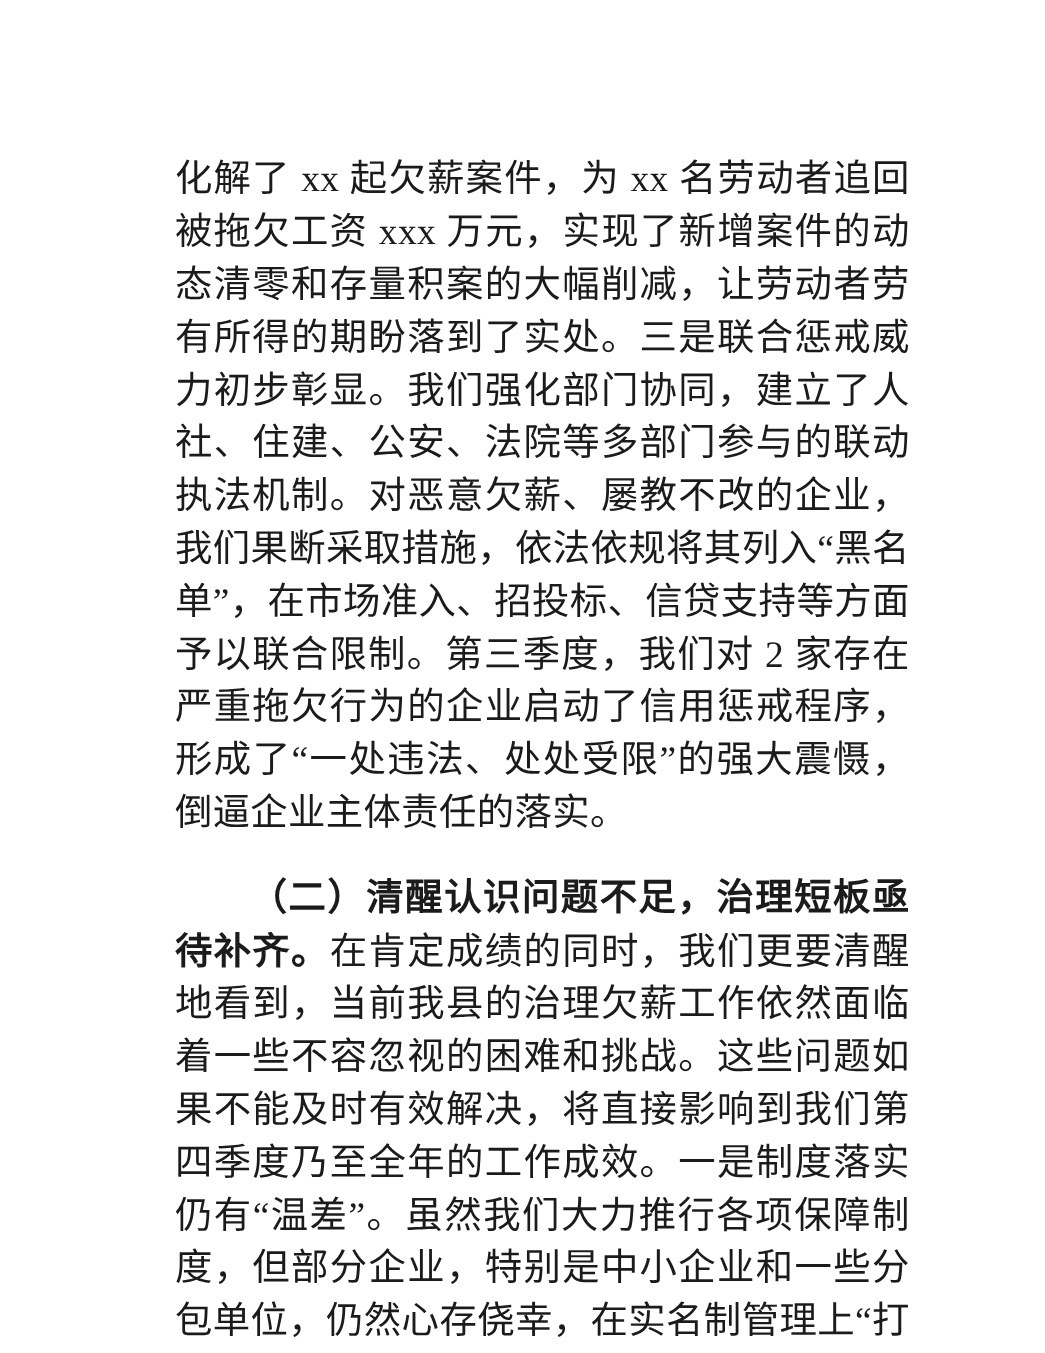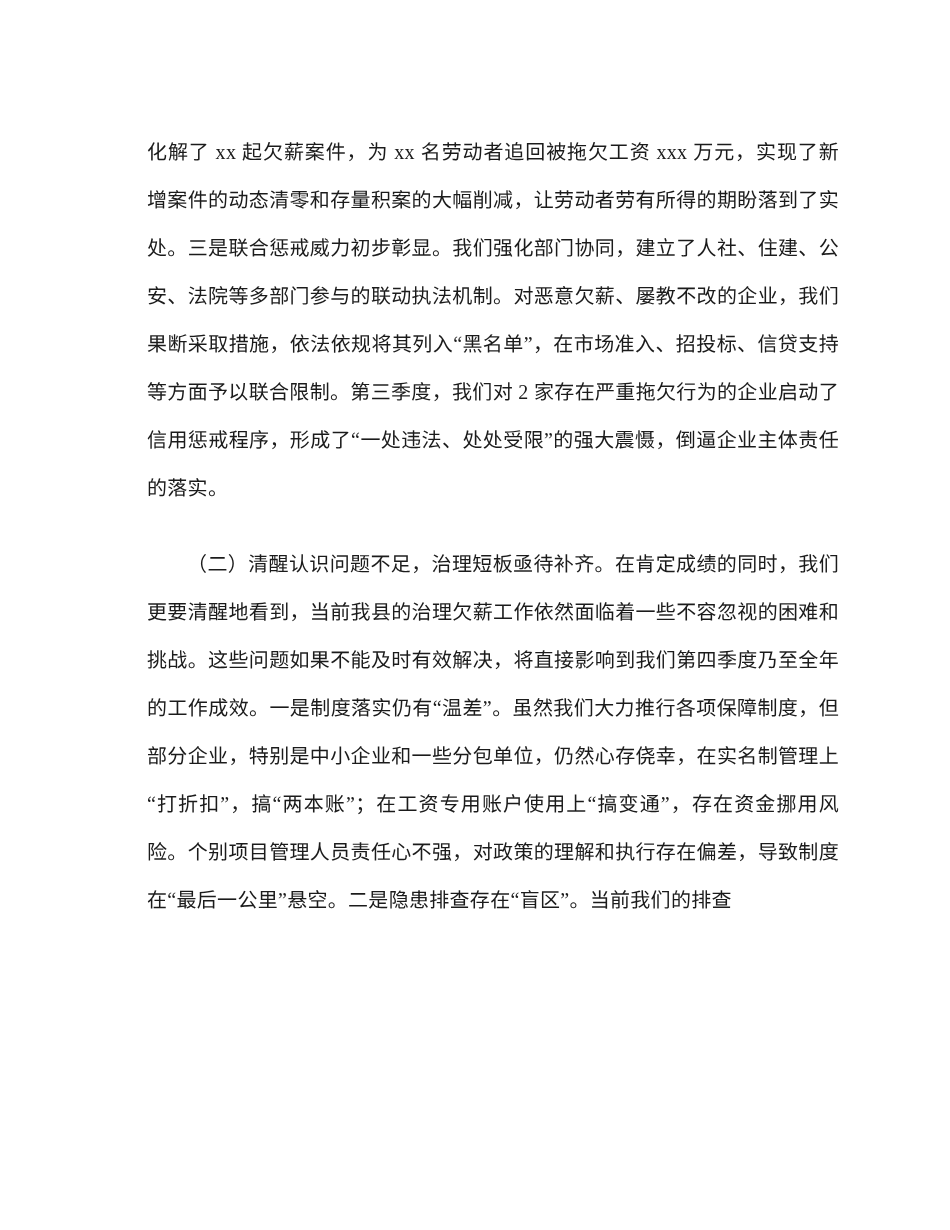--- a/index.html
+++ b/index.html
@@ -11,38 +11,38 @@
     position: relative;
     width: 950px;
     height: 1230px;
     margin: 0;
     background: #ffffff;
     box-sizing: border-box;
     padding: 124px 107px 0 143px;
     overflow: hidden;
   }
   .para {
-    margin: 4px;
+    margin: 16px;
     padding: 0;
     font-family: "Liberation Serif", "DejaVu Serif", serif;
-    font-size: 20px;
+    font-size: 34px;
     line-height: 48px;
     color: #1b1b1b;
     text-align: justify;
     text-align-last: left;
     letter-spacing: 0.3px;
     word-break: normal;
   }
   .para-section {
     margin-top: 28px;
     text-indent: 2em;
   }
   .section-heading {
     font-family: "Liberation Sans", "DejaVu Sans", sans-serif;
-    font-weight: 400;
+    font-weight: 700;
   }
 </style>
 </head>
 <body>
 
 <div class="page">
 
   <p class="para">化解了 xx 起欠薪案件，为 xx 名劳动者追回被拖欠工资 xxx 万元，实现了新增案件的动态清零和存量积案的大幅削减，让劳动者劳有所得的期盼落到了实处。三是联合惩戒威力初步彰显。我们强化部门协同，建立了人社、住建、公安、法院等多部门参与的联动执法机制。对恶意欠薪、屡教不改的企业，我们果断采取措施，依法依规将其列入“黑名单”，在市场准入、招投标、信贷支持等方面予以联合限制。第三季度，我们对 2 家存在严重拖欠行为的企业启动了信用惩戒程序，形成了“一处违法、处处受限”的强大震慑，倒逼企业主体责任的落实。</p>
 
   <p class="para para-section"><span class="section-heading">（二）清醒认识问题不足，治理短板亟待补齐。</span><span>在肯定成绩的同时，我们更要清醒地看到，当前我县的治理欠薪工作依然面临着一些不容忽视的困难和挑战。这些问题如果不能及时有效解决，将直接影响到我们第四季度乃至全年的工作成效。一是制度落实仍有“温差”。虽然我们大力推行各项保障制度，但部分企业，特别是中小企业和一些分包单位，仍然心存侥幸，在实名制管理上“打折扣”，搞“两本账”；在工资专用账户使用上“搞变通”，存在资金挪用风险。个别项目管理人员责任心不强，对政策的理解和执行存在偏差，导致制度在“最后一公里”悬空。二是隐患排查存在“盲区”。当前我们的排查</span></p>

